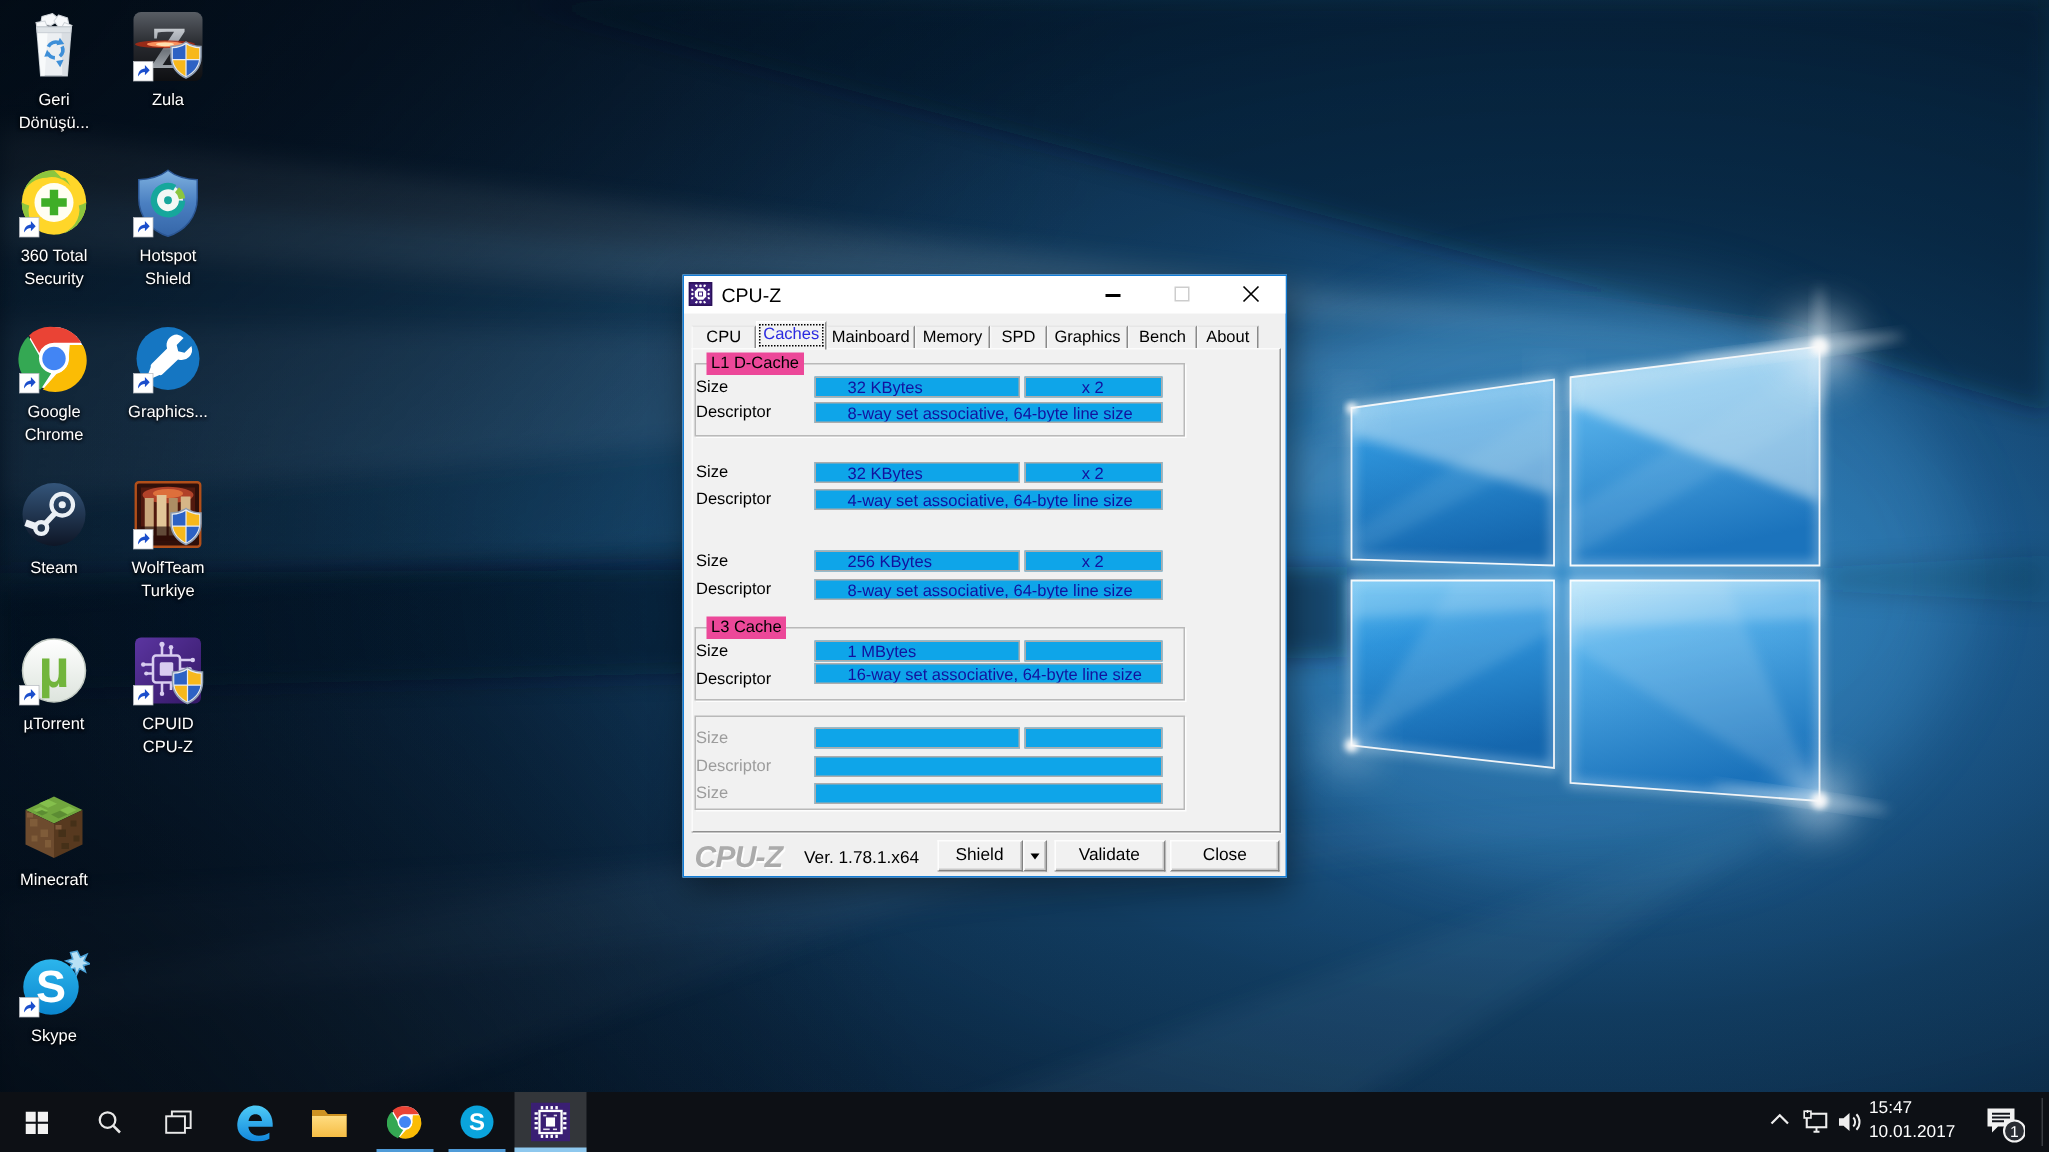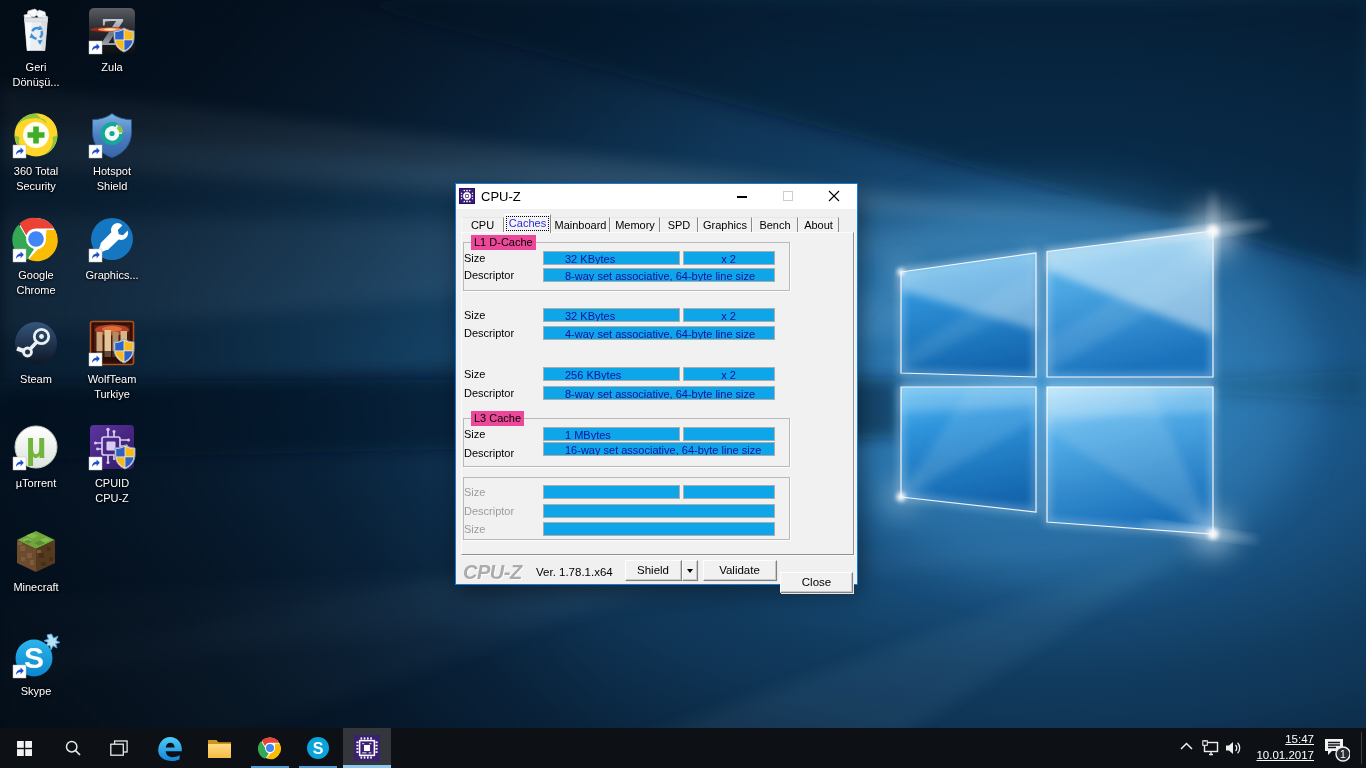--- a/index.html
+++ b/index.html
@@ -33,21 +33,21 @@
     border-top:1px solid #fff; border-left:1px solid #fff; line-height:17px; }
   .tab.active .focus { outline:1px dotted #000; padding:0 2px 1px 2px;margin-top:43px; }
   #page { position:absolute; left:5px; top:47.5px; width:393px; height:323.5px;
     background:#f1f1f1; border:1px solid; border-color:#fbfbfb #8f8f8f #8f8f8f #fbfbfb;
     box-shadow:1px 1px 0 #fafafa; z-index:1;}
   .grp, .rowlab, .inp, .btn { z-index:3; }
   
   #taskbar { position:absolute; left:0; top:728px; width:1366px; height:40px; background:#0d1015; }
   .runline { position:absolute; top:38px; height:2px; background:#4f9bd8; }
   #clock { position:absolute; left:1246px; top:3px; width:68px; color:#fff; font-size:11.5px;
-    text-align:right; line-height:16px;text-decoration:underline; }
+    text-align:left; line-height:16px; }
 </style>
 </head>
 <body>
 
 <svg class="abs" style="left:0;top:0" width="1366" height="768" viewBox="0 0 1366 768">
 <defs>
   <radialGradient id="bgg" cx="0.775" cy="0.52" r="0.95">
     <stop offset="0" stop-color="#2e86c6"></stop>
     <stop offset="0.18" stop-color="#1e6096"></stop>
     <stop offset="0.38" stop-color="#123e63"></stop>
@@ -513,21 +513,21 @@
  <div class="rowlab" style="top:338.5px;color:#9c9c9c">Size</div>
  <div class="inp" style="left:87px;top:337.5px;width:231.5px;height:14px"></div>
 
  <div class="abs" style="left:7px;top:377px;font-size:20px;font-weight:bold;font-style:italic;color:#ababab;letter-spacing:-0.5px;text-shadow:1px 1px 0 #fdfdfd">CPU-Z</div>
  <div class="abs" style="left:80px;top:382px;font-size:11.5px;color:#000">Ver. 1.78.1.x64</div>
  <div class="btn" style="left:168.5px;top:376px;width:57px">Shield</div>
  <div class="btn" style="left:225.5px;top:376px;width:16.5px">
    <div class="abs" style="left:4px;top:8px;width:0;height:0;border:3.5px solid transparent;border-top:4.5px solid #000"></div>
  </div>
  <div class="btn" style="left:246.5px;top:376px;width:74px">Validate</div>
- <div class="btn" style="left:324px;top:388px;width:73px">Close</div>
+ <div class="btn" style="left:324px;top:376px;width:73px">Close</div>
 </div>
 
 <div id="taskbar">
 
  <svg class="abs" style="left:17px;top:13px" width="15" height="15" viewBox="0 0 15 15">
   <g fill="#f2f2f2">
         <rect x="0" y="0" width="6.8" height="6.8"></rect>
         <rect x="8.2" y="0" width="6.8" height="6.8"></rect>
   <rect x="0" y="8.2" width="6.8" height="6.8"></rect>
         <rect x="8.2" y="8.2" width="6.8" height="6.8"></rect>

